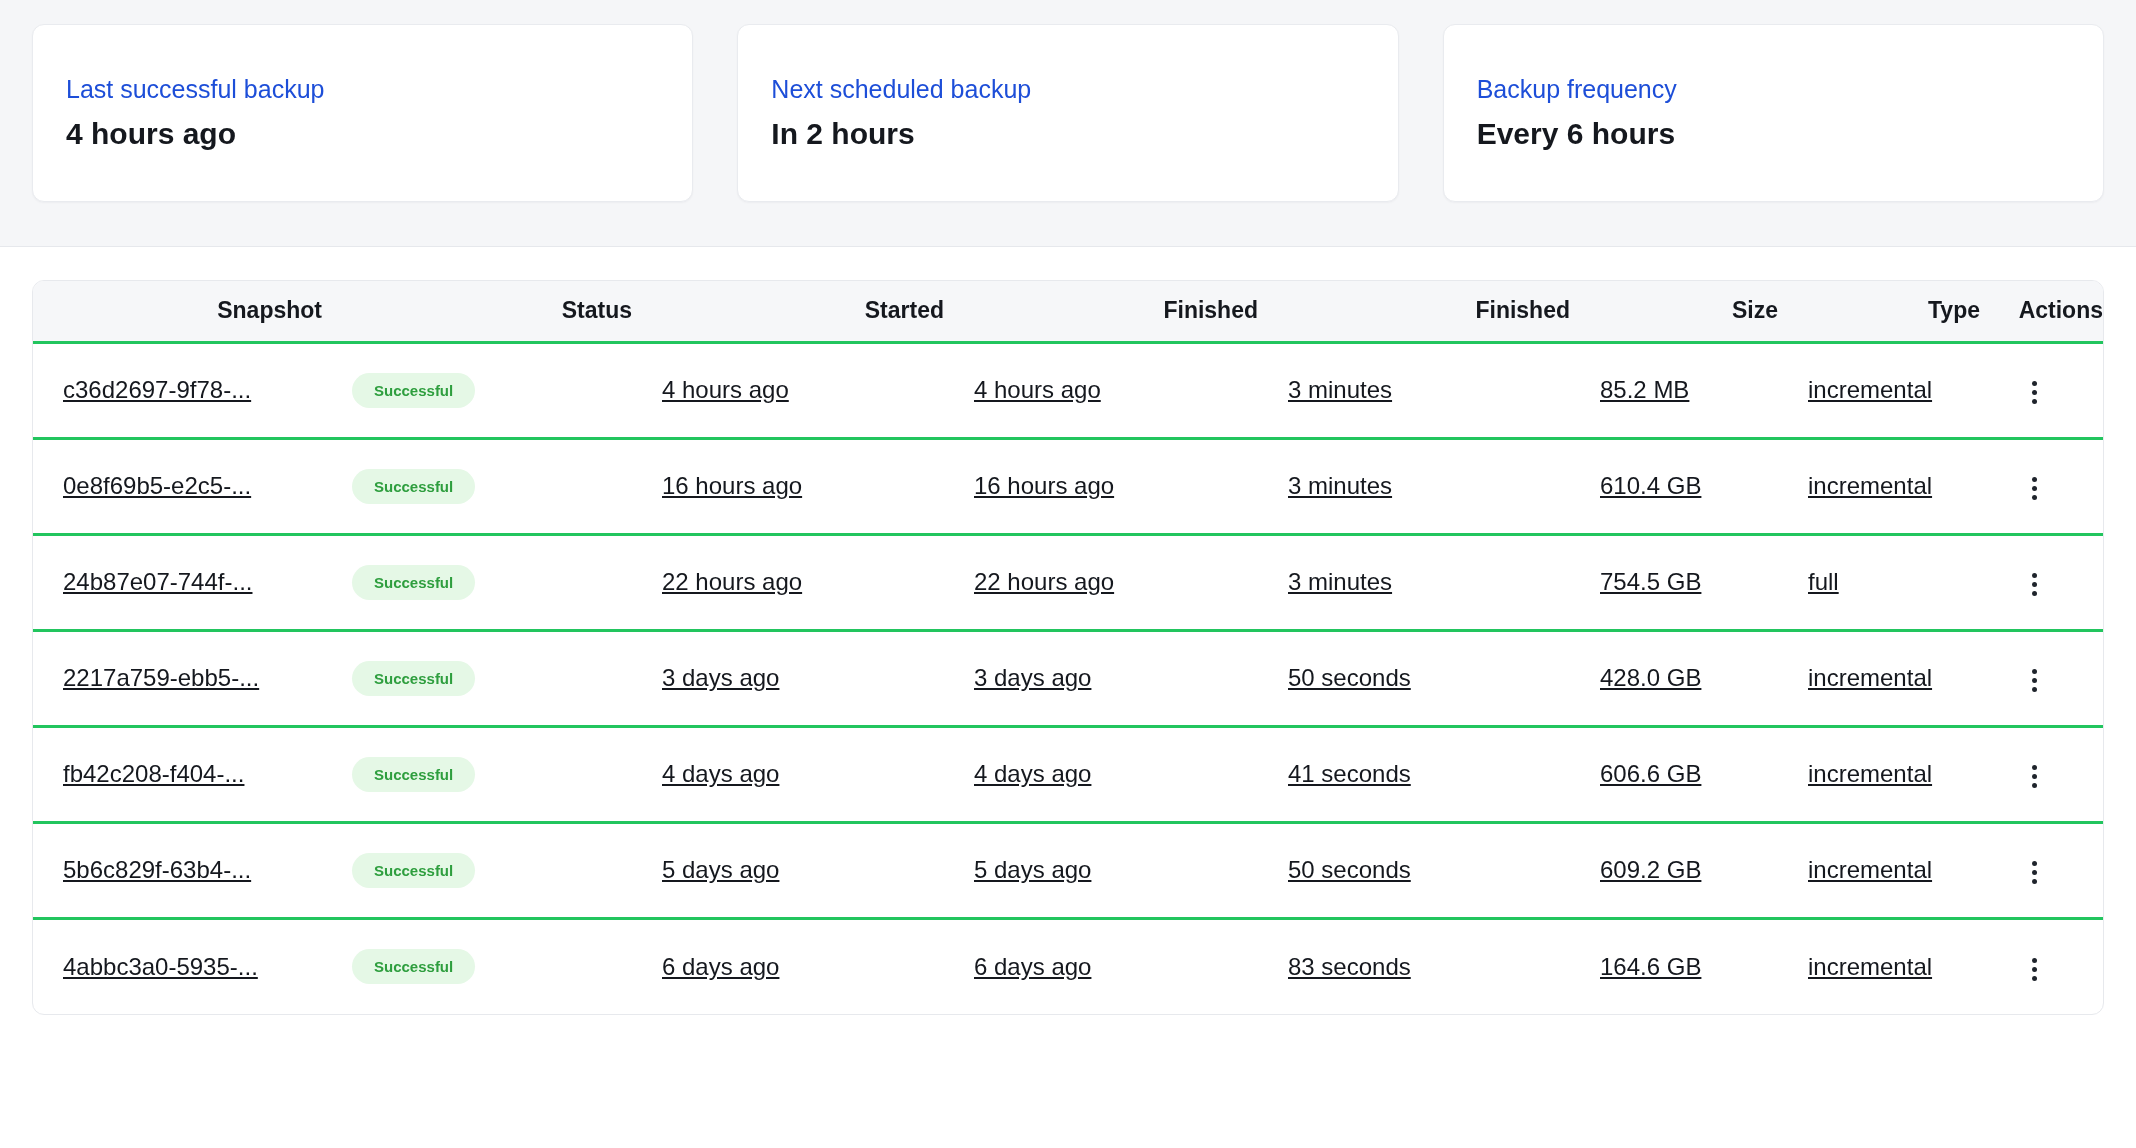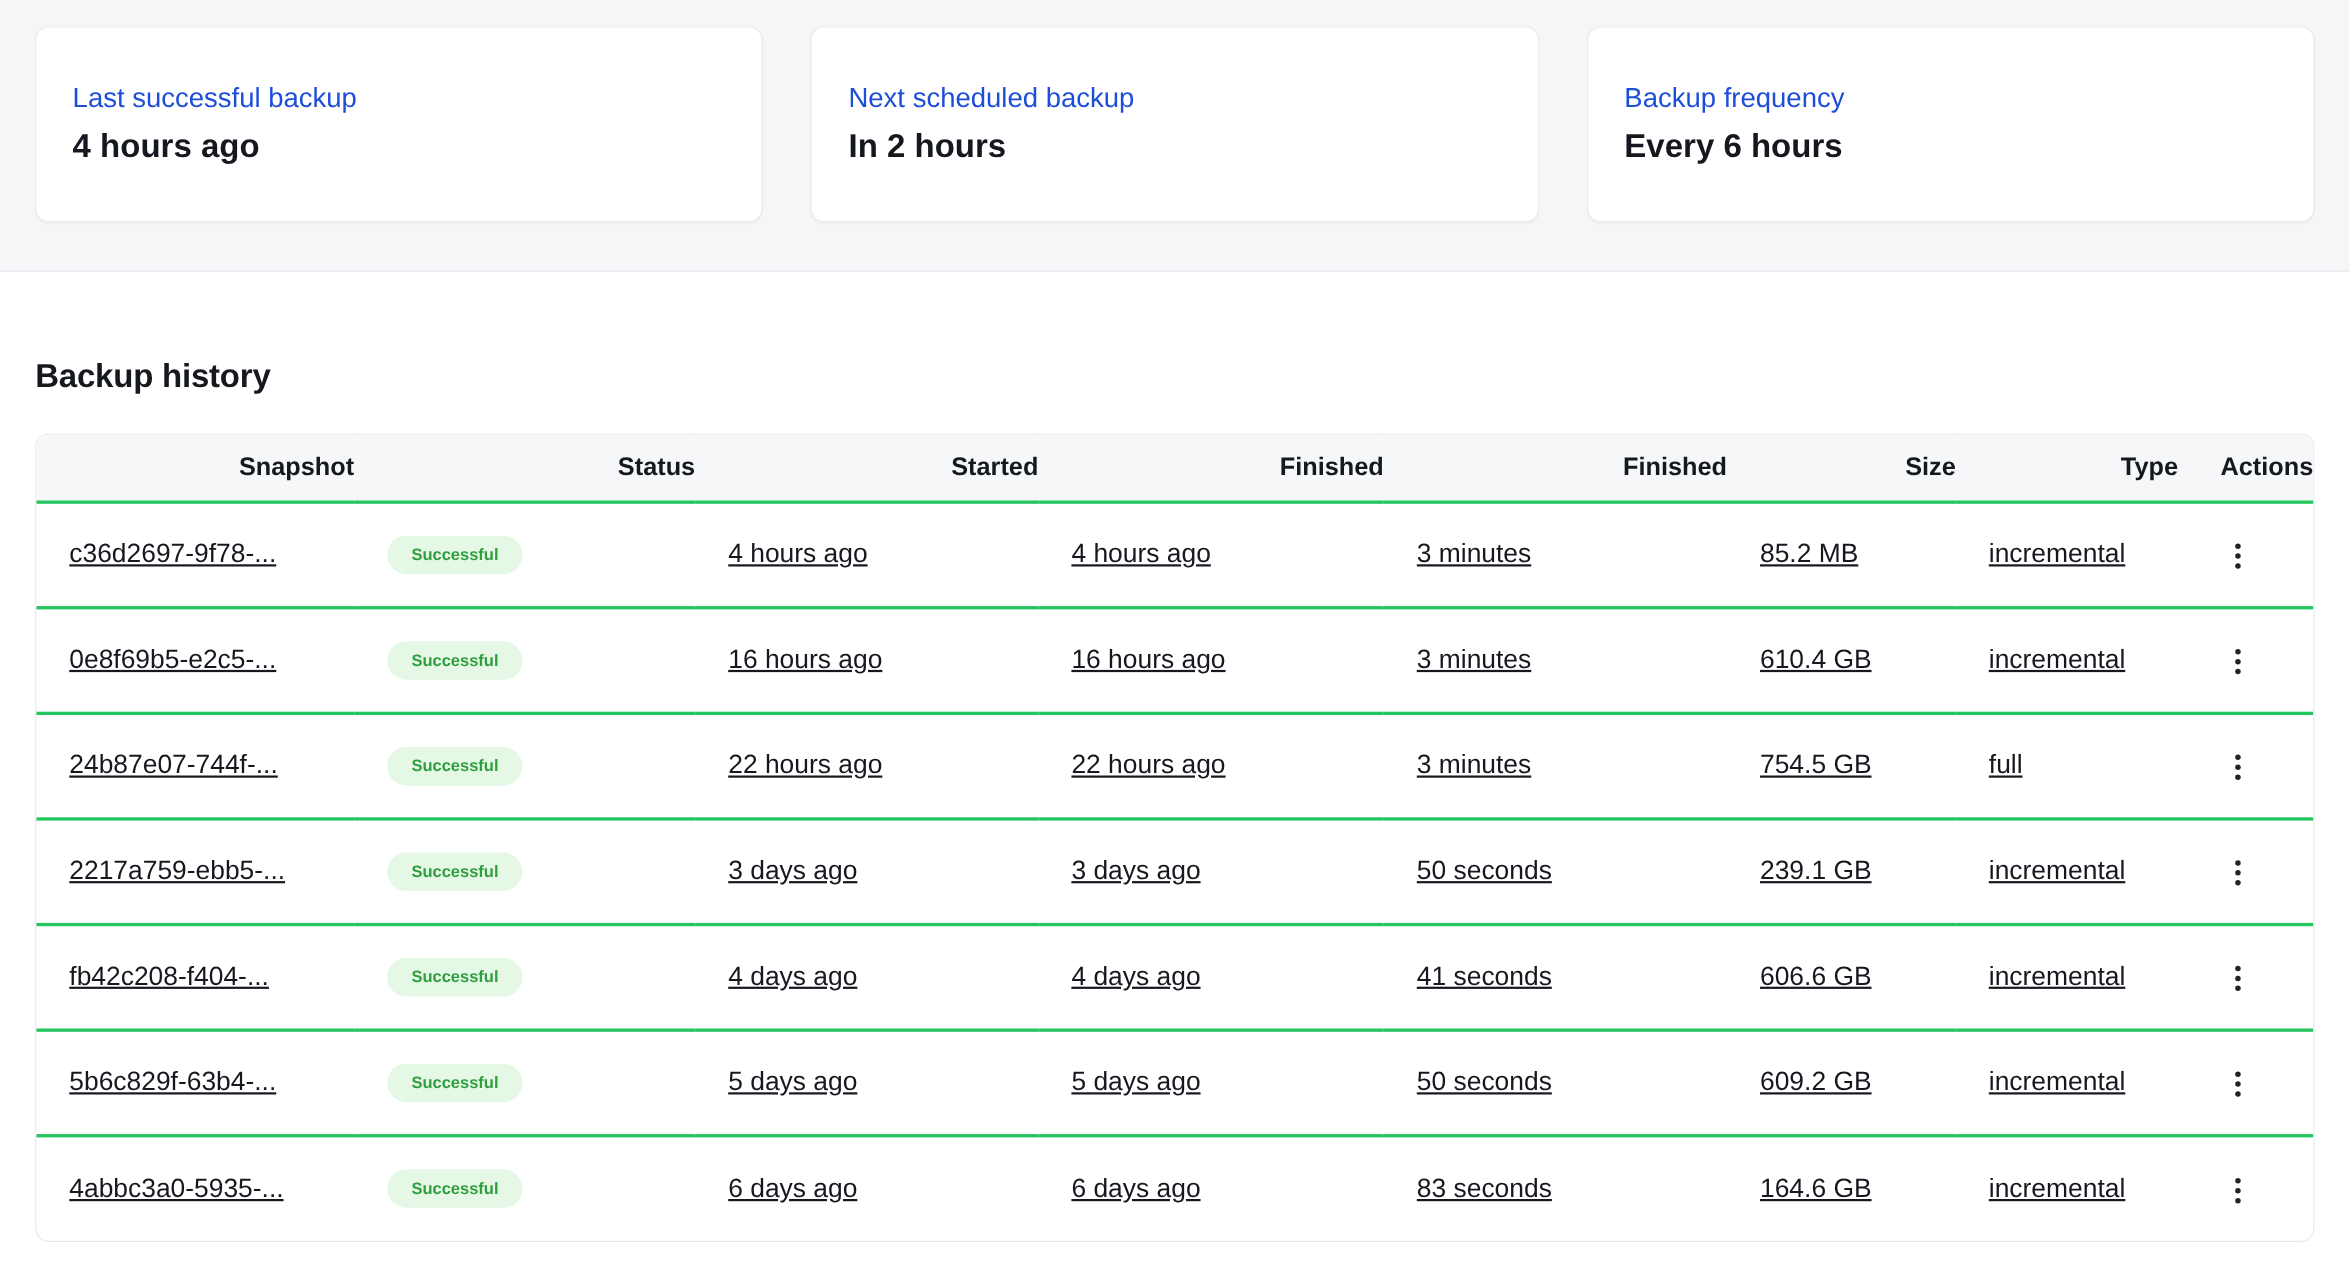--- a/index.html
+++ b/index.html
@@ -111,21 +111,20 @@
       <div class="card-value">In 2 hours</div>
     </div>
     <div class="card">
       <div class="card-label">Backup frequency</div>
       <div class="card-value">Every 6 hours</div>
     </div>
   </div>
 </div>
 
 <div class="main">
-  <h2 class="section-title">Backup history</h2>
 
   <div class="table-wrap">
     <table>
       <colgroup>
         <col style="width:289px">
           <col style="width:310px">
           <col style="width:312px">
           <col style="width:314px">
         <col style="width:312px">
           <col style="width:208px">
@@ -192,21 +191,21 @@
                 <span class="dot"></span>
             </button>
           </td>
         </tr>
         <tr>
           <td>2217a759-ebb5-...</td>
           <td><span class="badge">Successful</span></td>
           <td>3 days ago</td>
           <td>3 days ago</td>
           <td>50 seconds</td>
-          <td>239.1 GB</td>
+          <td>428.0 GB</td>
           <td>incremental</td>
           <td>
             <button class="kebab" aria-label="Row actions">
               <span class="dot"></span>
                 <span class="dot"></span>
                 <span class="dot"></span>
             </button>
           </td>
         </tr>
         <tr>

